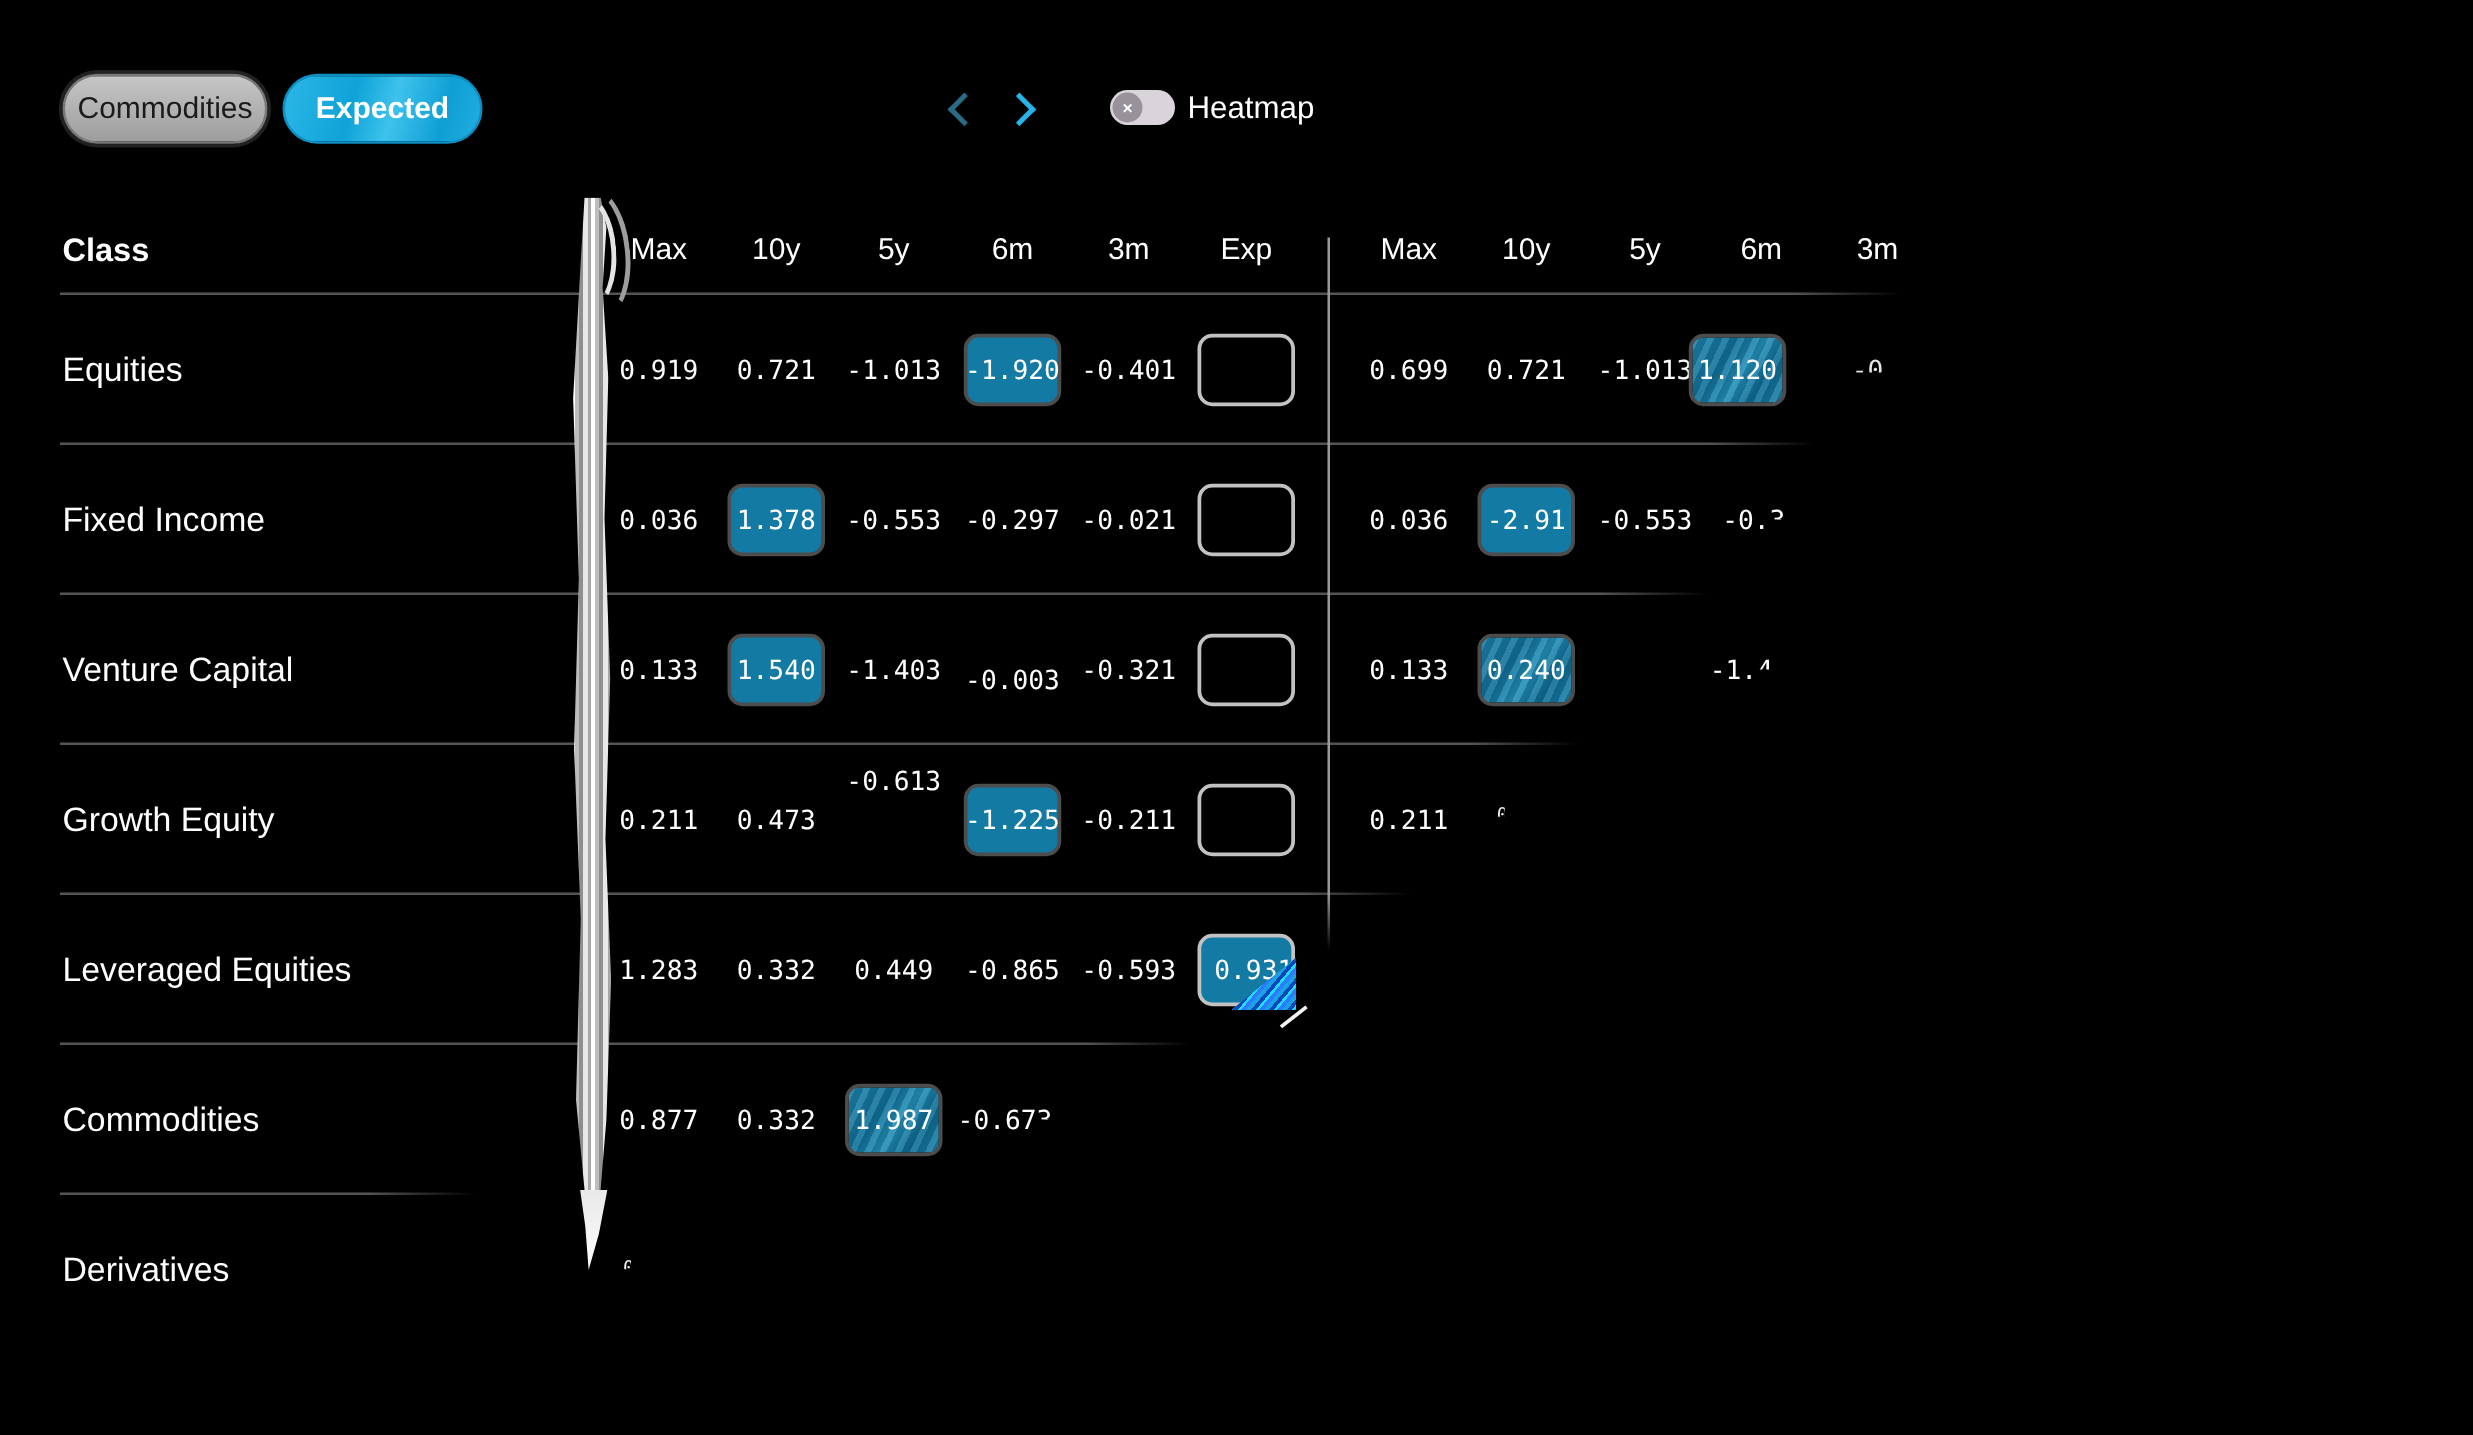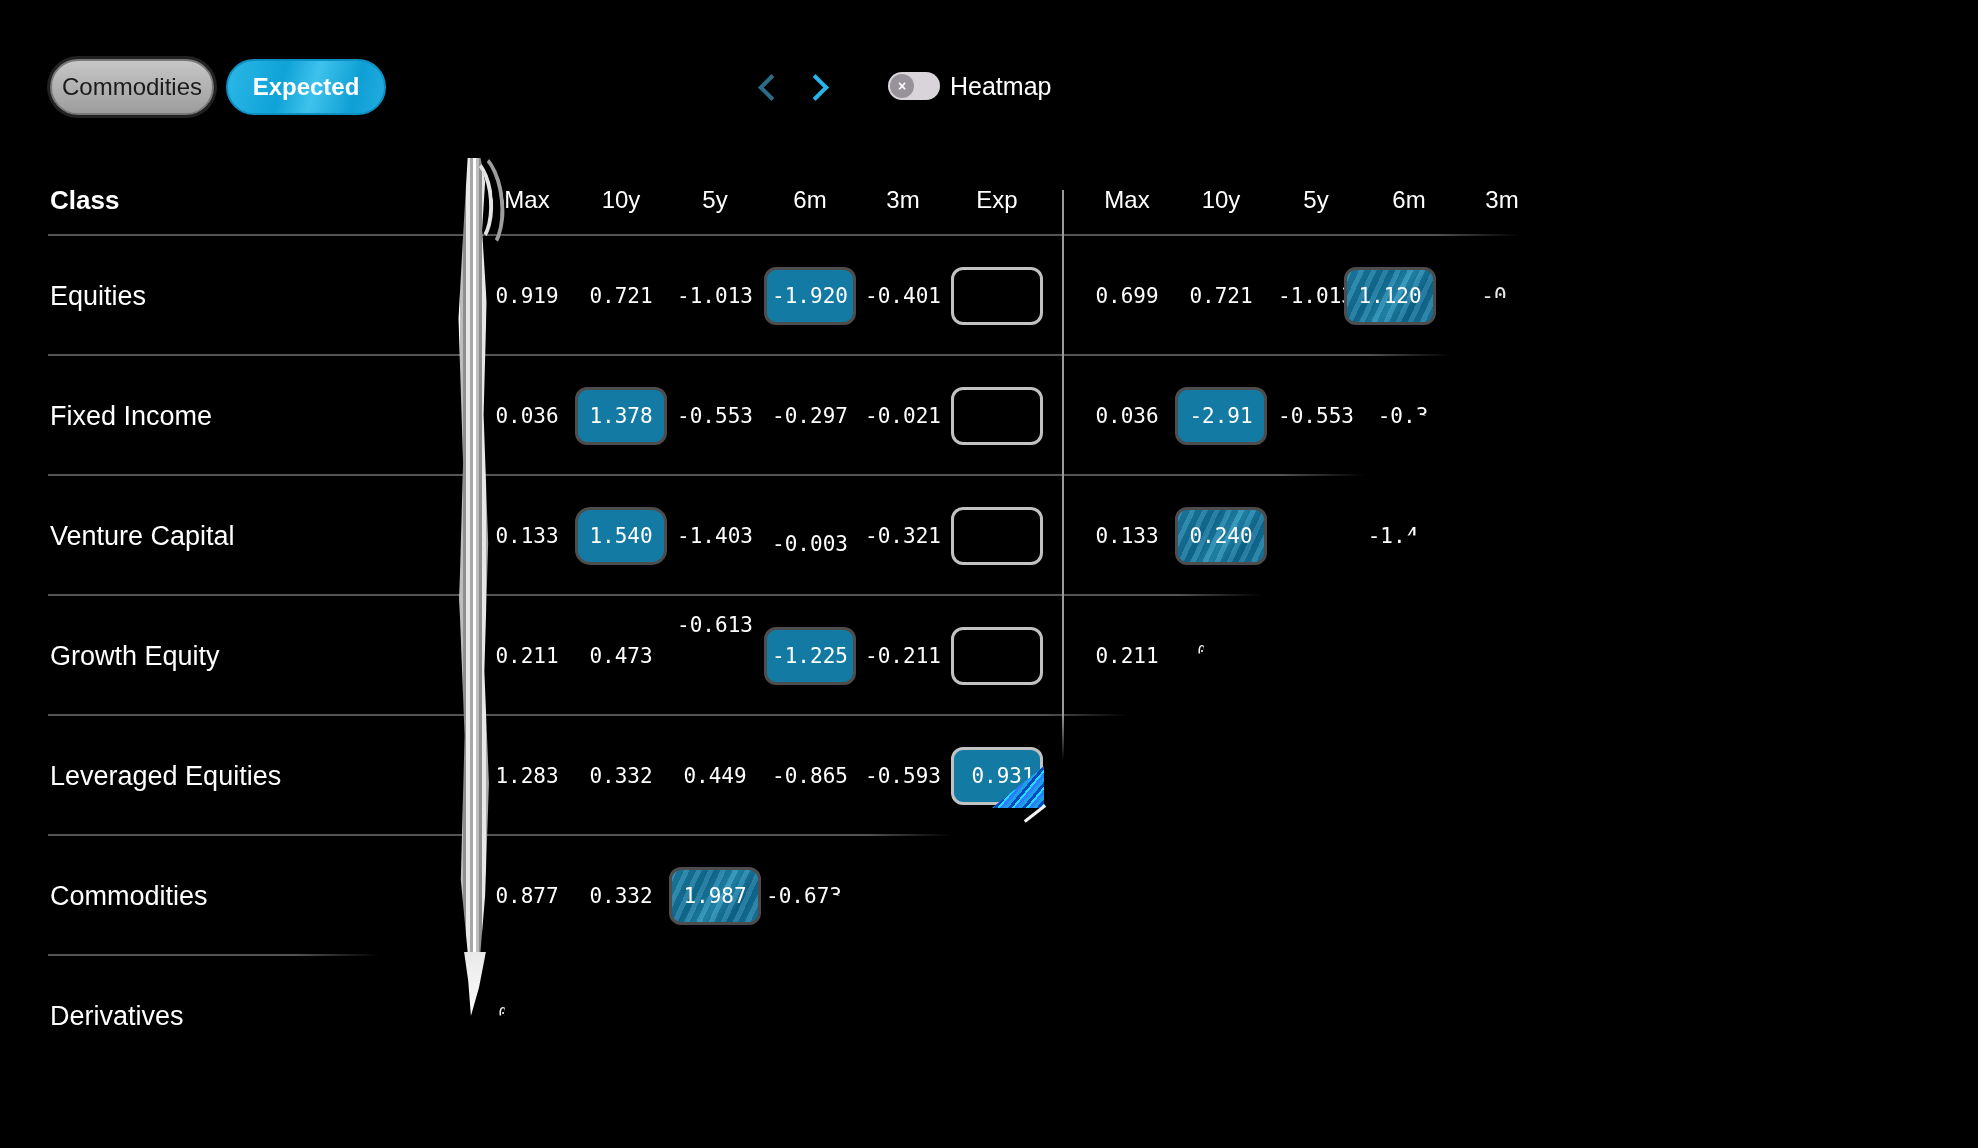--- a/index.html
+++ b/index.html
@@ -25,21 +25,21 @@
   #toggle .knob{position:absolute;left:2px;top:2px;width:24px;height:24px;border-radius:50%;
         background:#98939b;display:flex;align-items:center;justify-content:center;
         color:#fff;font-size:14px;font-weight:700;}
   #heatmap-label{position:absolute;left:950px;top:72px;font-size:25px;font-weight:500;}
   
   .rowlabel{position:absolute;transform:translate(0,-50%);font-size:27px;font-weight:400;color:#fff;white-space:nowrap;}
   #class-header{position:absolute;left:50px;top:200px;transform:translate(0,-50%);font-size:26px;font-weight:700;}
   .colhead{position:absolute;transform:translate(-50%,-50%);font-size:24px;font-weight:500;color:#fff;}
   .num{position:absolute;transform:translate(-50%,-50%);font-family:"DejaVu Sans Mono",monospace;
        font-size:21px;color:#fff;white-space:nowrap;z-index:3;}
-  .cell{position:absolute;width:92px;height:58px;transform:translate(-50%,-50%);border-radius:12px;
+  .cell{position:absolute;width:78px;height:58px;transform:translate(-50%,-50%);border-radius:12px;
         display:flex;align-items:center;justify-content:center;font-family:"DejaVu Sans Mono",monospace;
         font-size:21px;color:#fff;box-sizing:border-box;z-index:3;}
   .hl{background:#137aa3;border:3px solid #4d4d4d;}
   .tex{background:
        repeating-linear-gradient(115deg,rgba(255,255,255,.10) 0 5px,rgba(0,0,0,.12) 5px 11px),
        linear-gradient(125deg,#1e85ac 0%,#10719a 35%,#2490b8 55%,#0e6c95 75%,#1b81aa 100%);}
   .box{border:3px solid #c2c2c2;background:transparent;}
   .boxhl{border:3px solid #c2c2c2;background:#137aa3;overflow:visible;}
   .cellglitch{position:absolute;right:-4px;bottom:-6px;width:52px;height:42px;z-index:4;
        clip-path:polygon(100% 0,100% 100%,0 100%);
@@ -120,21 +120,21 @@
       <div class="num" style="left: 715px; top: 416px;">-0.553</div>
       <div class="num" style="left: 810px; top: 416px;">-0.297</div>
       <div class="num" style="left: 903px; top: 416px;">-0.021</div>
       <div class="cell box" style="left: 997px; top: 416px;"></div>
       <div class="num" style="left: 1127px; top: 416px;">0.036</div>
       <div class="cell hl" style="left: 1221px; top: 416px;">-2.91</div>
       <div class="num" style="left: 1316px; top: 416px;">-0.553</div>
       <div class="num" style="left: 1403px; top: 416px;"><span>-0.</span><span class="pc">3</span></div>
       <span class="rowlabel" style="left: 50px; top: 536px;">Venture Capital</span>
       <div class="num" style="left: 527px; top: 536px;">0.133</div>
-      <div class="cell hl" style="left: 621px; top: 536px; border-radius: 15px;">1.540</div>
+      <div class="cell hl" style="left: 621px; top: 536px;">1.540</div>
       <div class="num" style="left: 715px; top: 536px;">-1.403</div>
       <div class="num" style="left: 810px; top: 544px;">-0.003</div>
       <div class="num" style="left: 903px; top: 536px;">-0.321</div>
       <div class="cell box" style="left: 997px; top: 536px;"></div>
       <div class="num" style="left: 1127px; top: 536px;">0.133</div>
       <div class="cell hl tex" style="left: 1221px; top: 536px;">0.240</div>
       <div class="num" style="left: 1393px; top: 536px;"><span>-1.</span><span class="pc">4</span></div>
       <span class="rowlabel" style="left: 50px; top: 656px;">Growth Equity</span>
       <div class="num" style="left: 527px; top: 656px;">0.211</div>
       <div class="num" style="left: 621px; top: 656px;">0.473</div>

